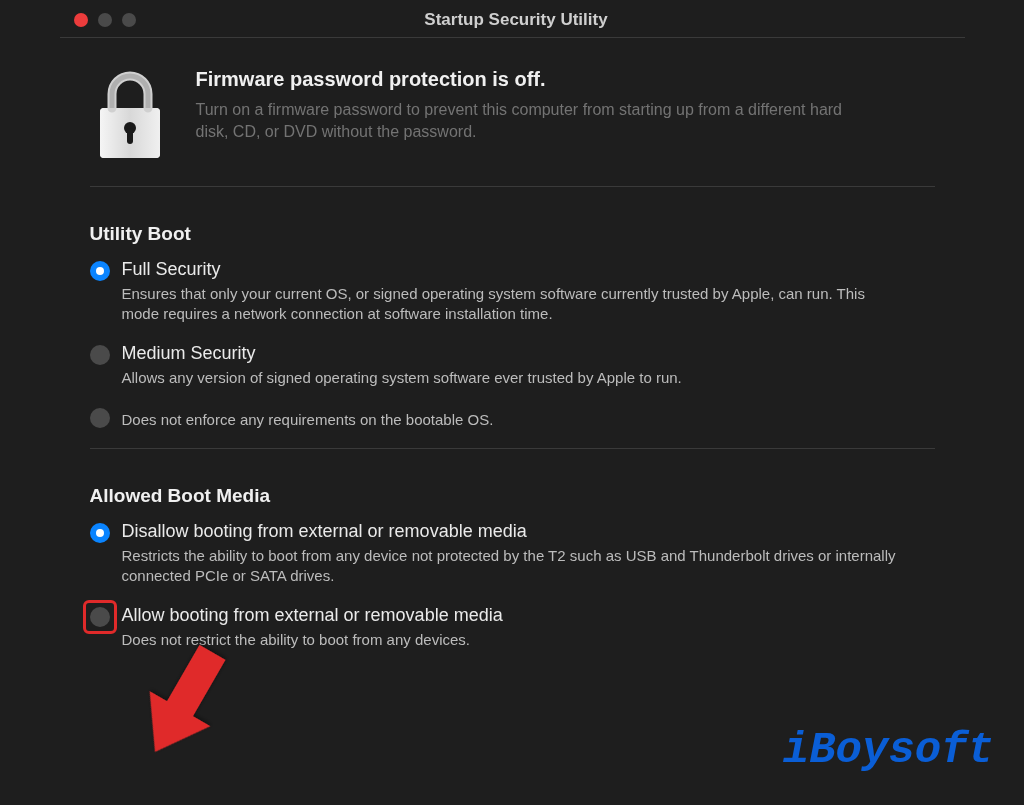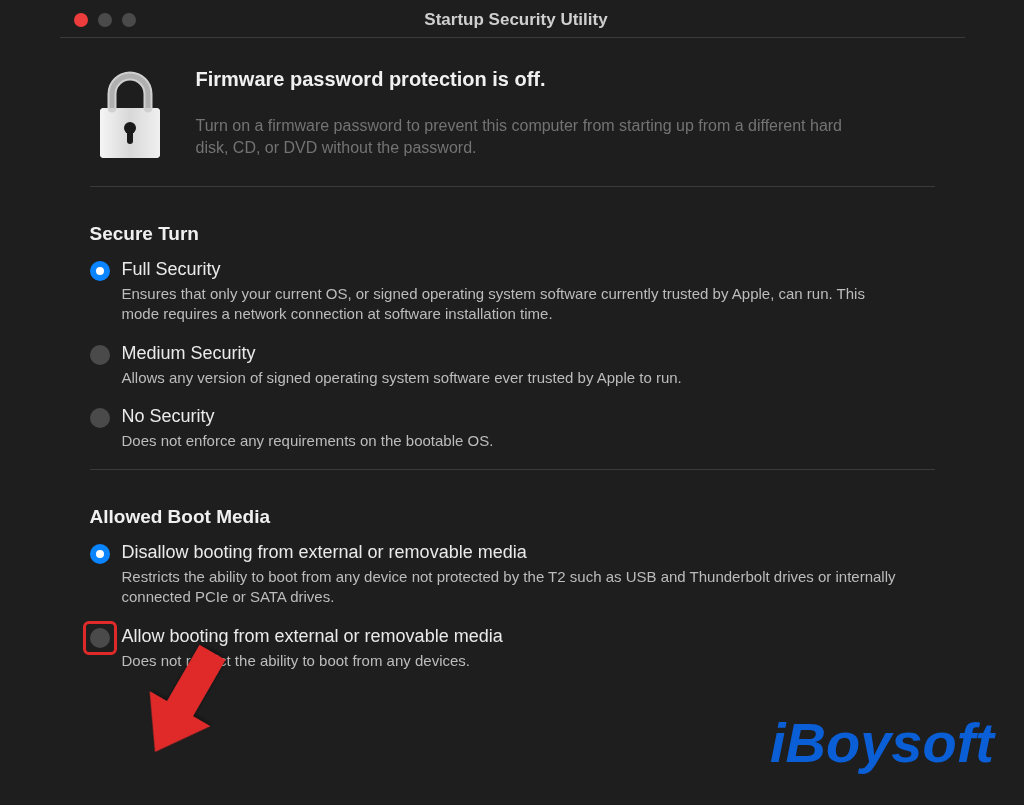--- a/index.html
+++ b/index.html
@@ -55,21 +55,21 @@
     width: 80px;
     display: flex;
     justify-content: center;
     padding-top: 2px;
   }
   .firmware-text { flex: 1; }
   .firmware-heading {
     font-size: 20px;
     font-weight: 700;
     color: #f0f0f0;
-    margin-bottom: 24px;
+    margin-bottom: 8px;
   }
   .firmware-desc {
     font-size: 16px;
     line-height: 1.35;
     color: #737373;
     max-width: 660px;
   }
   .firmware-button-row {
     text-align: right;
     margin-top: 44px;
@@ -147,28 +147,28 @@
     position: absolute;
     left: 110px;
     top: 635px;
     pointer-events: none;
     z-index: 10;
   }
   .watermark {
     position: absolute;
     right: 30px;
     bottom: 30px;
-    font-size: 56px;
+    font-size: 44px;
     font-weight: 800;
     font-style: italic;
     color: #0a5ed6;
     letter-spacing: 0px;
     pointer-events: none;
     z-index: 20;
-    font-family: Liberation Sans, sans-serif;
+    font-family: Liberation Mono, monospace;
   }
 </style>
 </head>
 <body>
 
 <div class="window">
 
   <div class="titlebar">
     <div class="traffic-lights">
       <div class="tl close"></div>
@@ -198,42 +198,41 @@
           </defs>
         </svg>
       </div>
       <div class="firmware-text">
         <div class="firmware-heading">Firmware password protection is off.</div>
         <div class="firmware-desc">Turn on a firmware password to prevent this computer from starting up from a different hard disk, CD, or DVD without the password.</div>
       </div>
     </div>
 
     <div class="section">
-      <div class="section-title">Secure Turn</div>
+      <div class="section-title">Utility Boot</div>
 
       <div class="radio-item">
         <div class="radio selected"></div>
         <div class="radio-text">
           <div class="radio-label">Full Security</div>
           <div class="radio-desc">Ensures that only your current OS, or signed operating system software currently trusted by Apple, can run. This mode requires a network connection at software installation time.</div>
         </div>
       </div>
 
       <div class="radio-item">
         <div class="radio"></div>
         <div class="radio-text">
           <div class="radio-label">Medium Security</div>
           <div class="radio-desc">Allows any version of signed operating system software ever trusted by Apple to run.</div>
         </div>
       </div>
 
       <div class="radio-item">
         <div class="radio"></div>
         <div class="radio-text">
-          <div class="radio-label">No Security</div>
           <div class="radio-desc">Does not enforce any requirements on the bootable OS.</div>
         </div>
       </div>
     </div>
 
     <div class="divider"></div>
 
     <div class="section">
       <div class="section-title">Allowed Boot Media</div>
 

